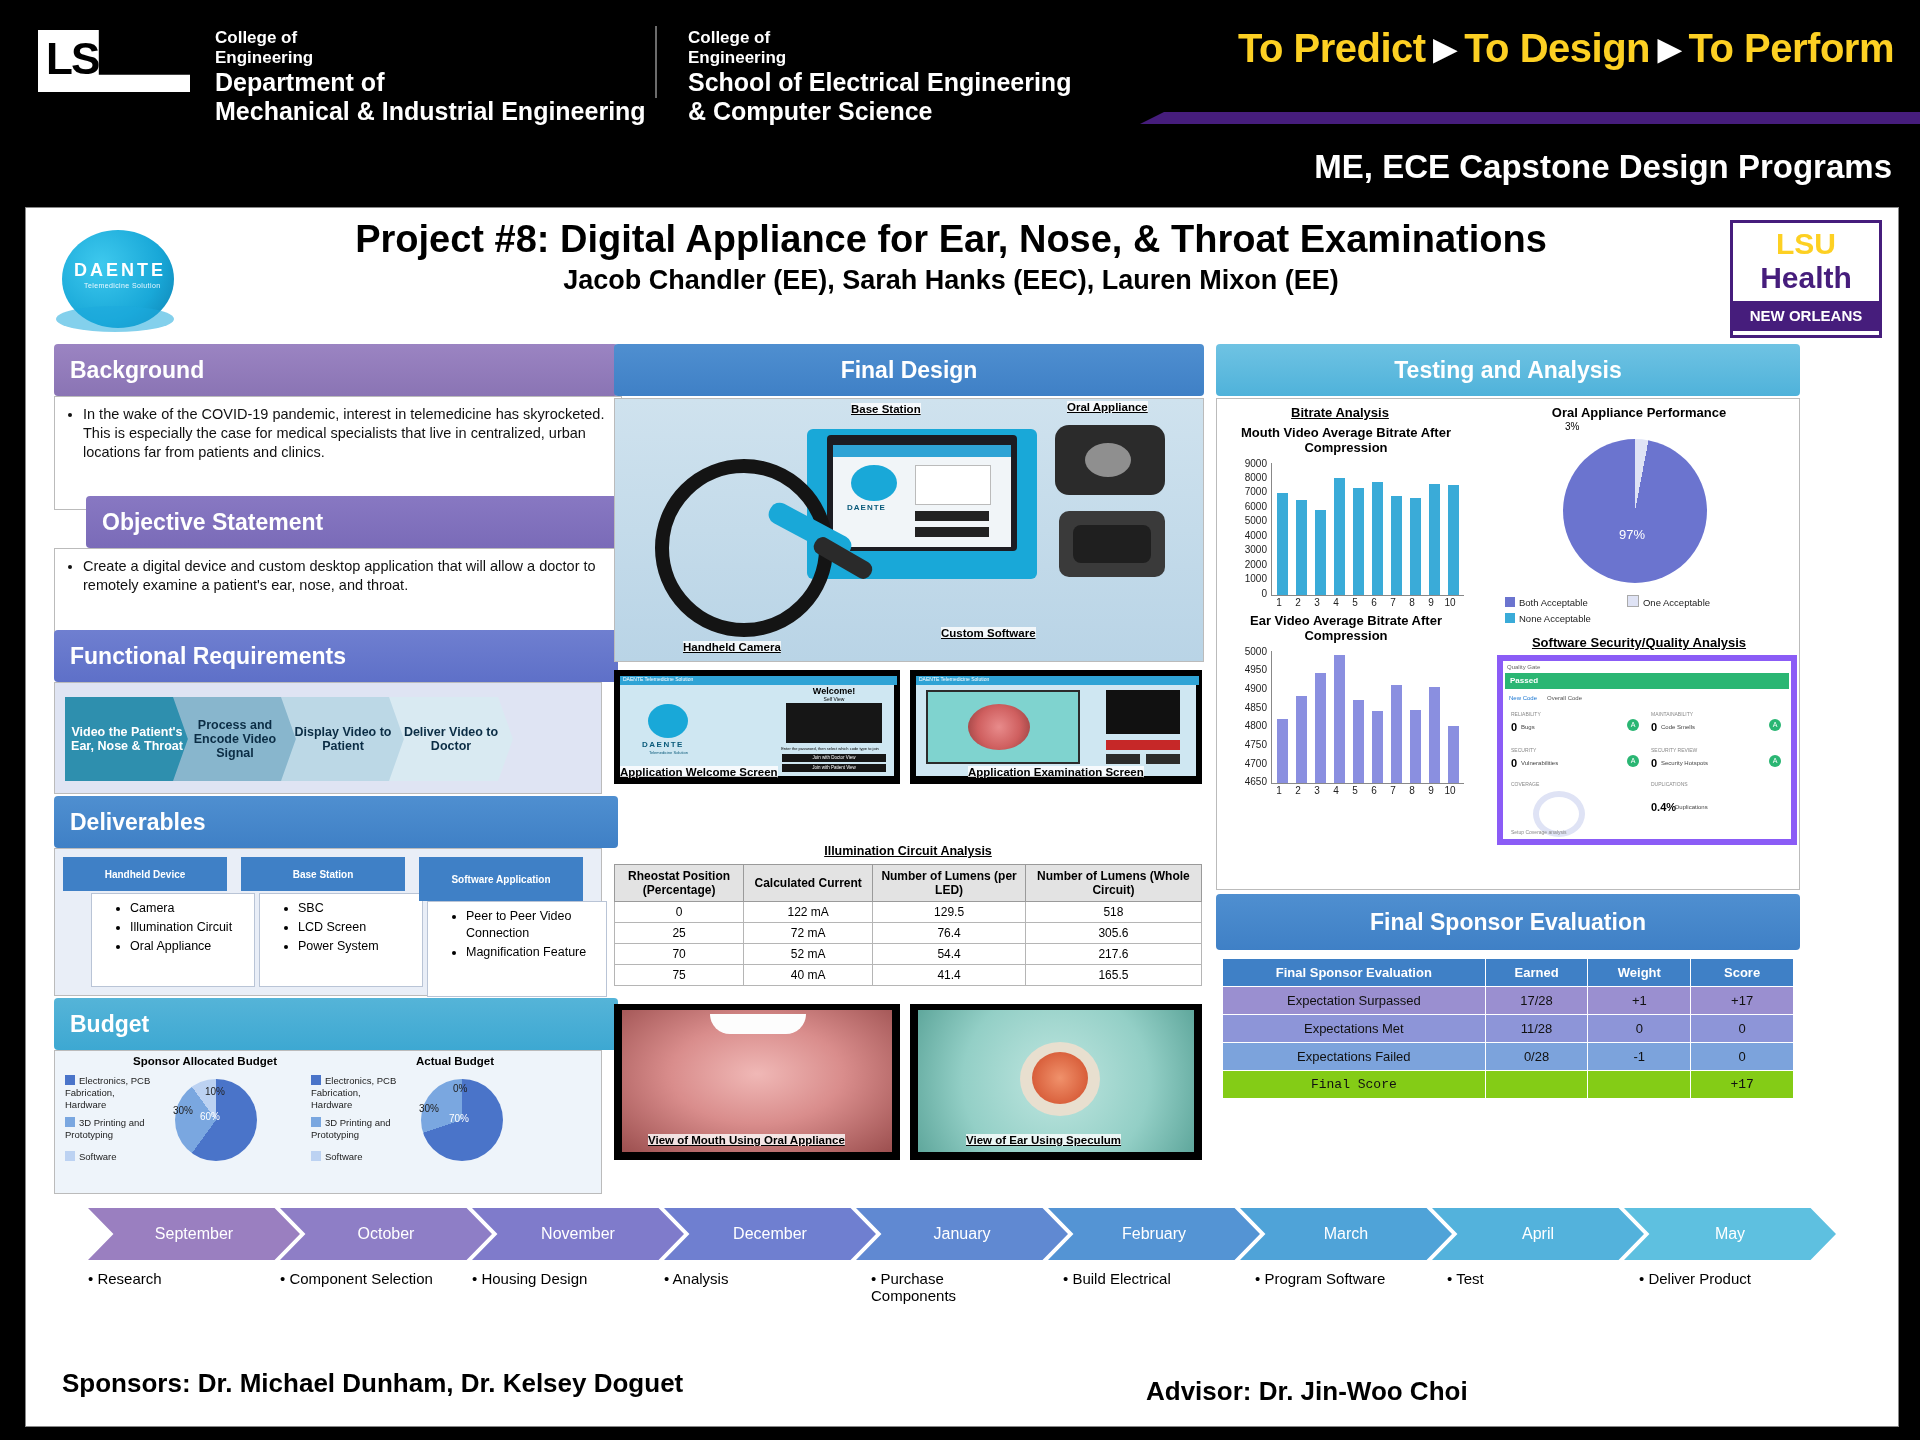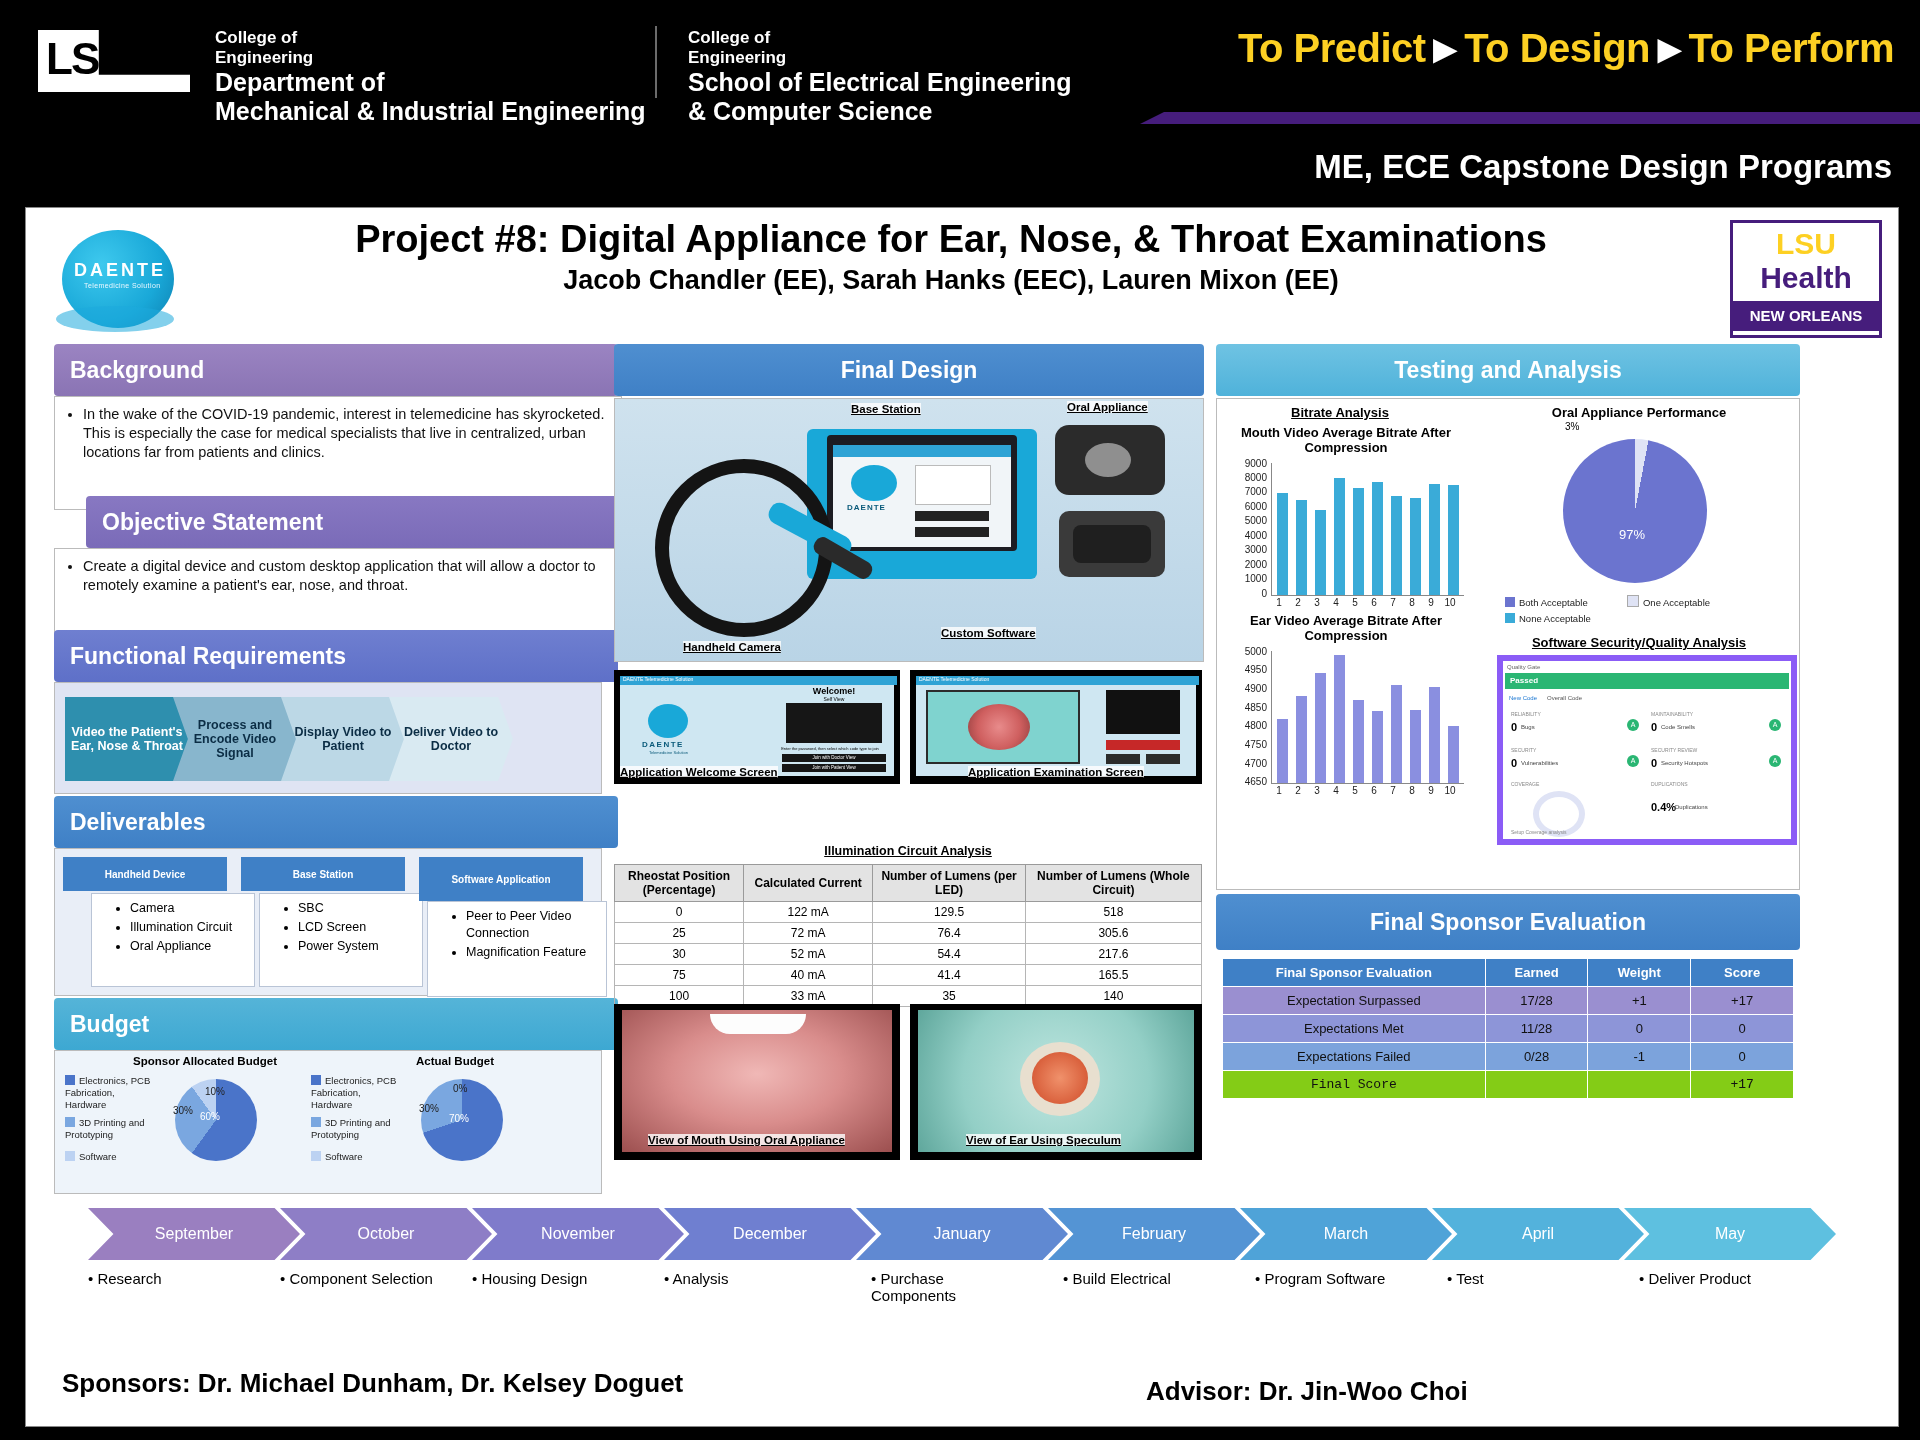--- a/index.html
+++ b/index.html
@@ -304,36 +304,30 @@
               <td>129.5</td>
               <td>518</td>
             </tr>
             <tr>
               <td>25</td>
               <td>72 mA</td>
               <td>76.4</td>
               <td>305.6</td>
             </tr>
             <tr>
-              <td>30</td>
+              <td>70</td>
               <td>52 mA</td>
               <td>54.4</td>
               <td>217.6</td>
             </tr>
             <tr>
               <td>75</td>
               <td>40 mA</td>
               <td>41.4</td>
               <td>165.5</td>
-            </tr>
-            <tr>
-              <td>100</td>
-              <td>33 mA</td>
-              <td>35</td>
-              <td>140</td>
             </tr>
           </tbody>
         </table>
       </div>
 
       <div class="scr" style="left:0;top:660px;width:286px;height:156px;">
         <div style="position:absolute;left:8px;top:6px;width:270px;height:142px;background:radial-gradient(ellipse at 50% 45%,#f0b8b6 0%,#d98d8c 45%,#9c4f4f 100%);"></div>
         <div style="position:absolute;left:96px;top:10px;width:96px;height:20px;background:#fdfdfd;border-radius:0 0 40px 40px;"></div>
         <div class="lbl" style="left:34px;top:130px;">View of Mouth Using Oral Appliance</div>
       </div>

